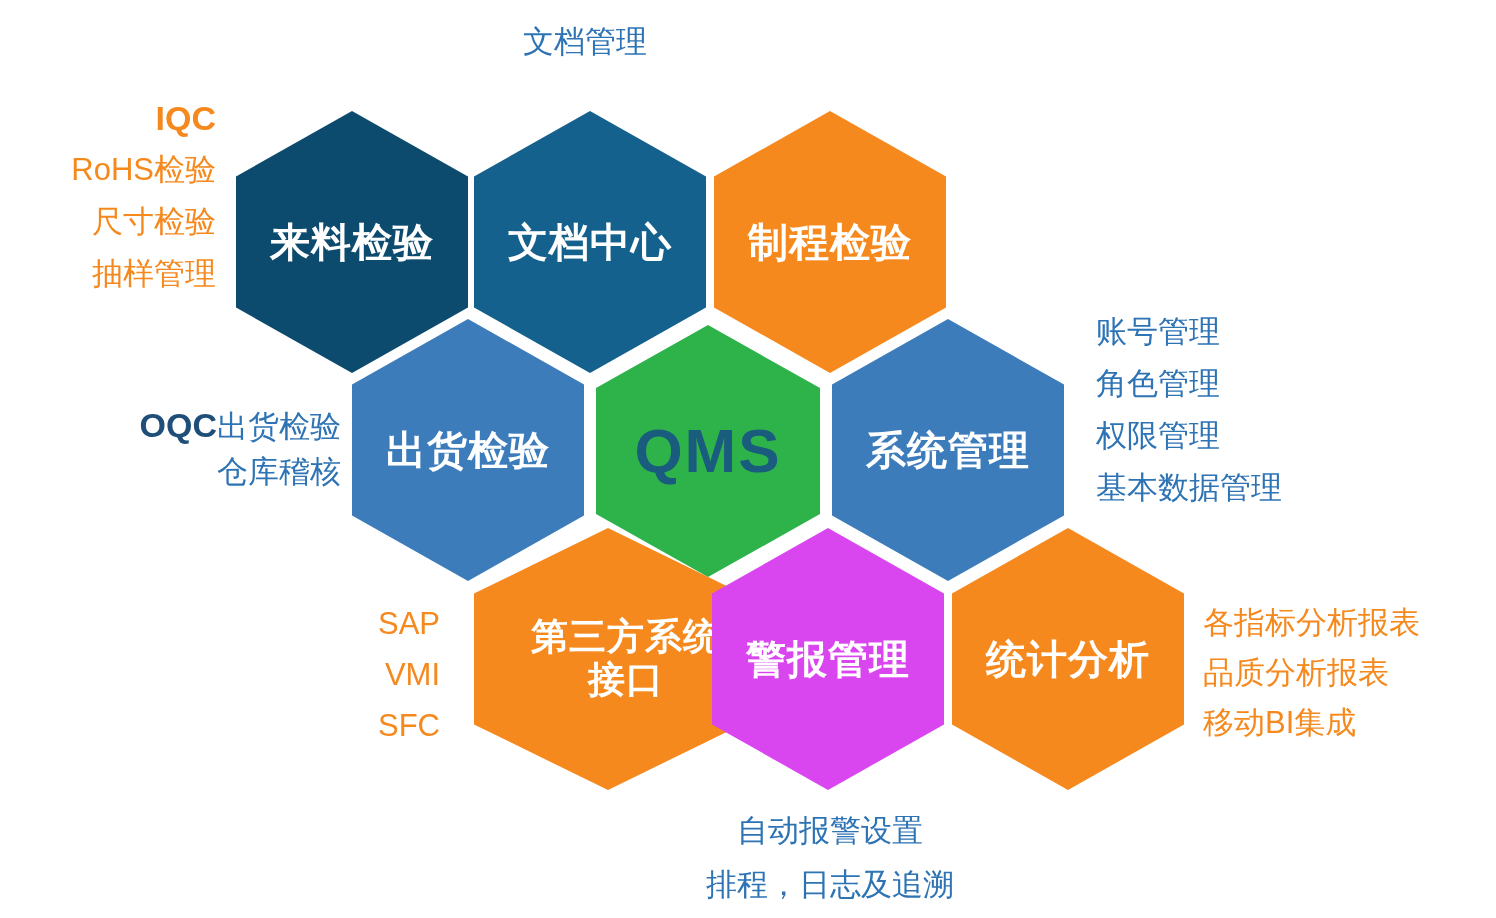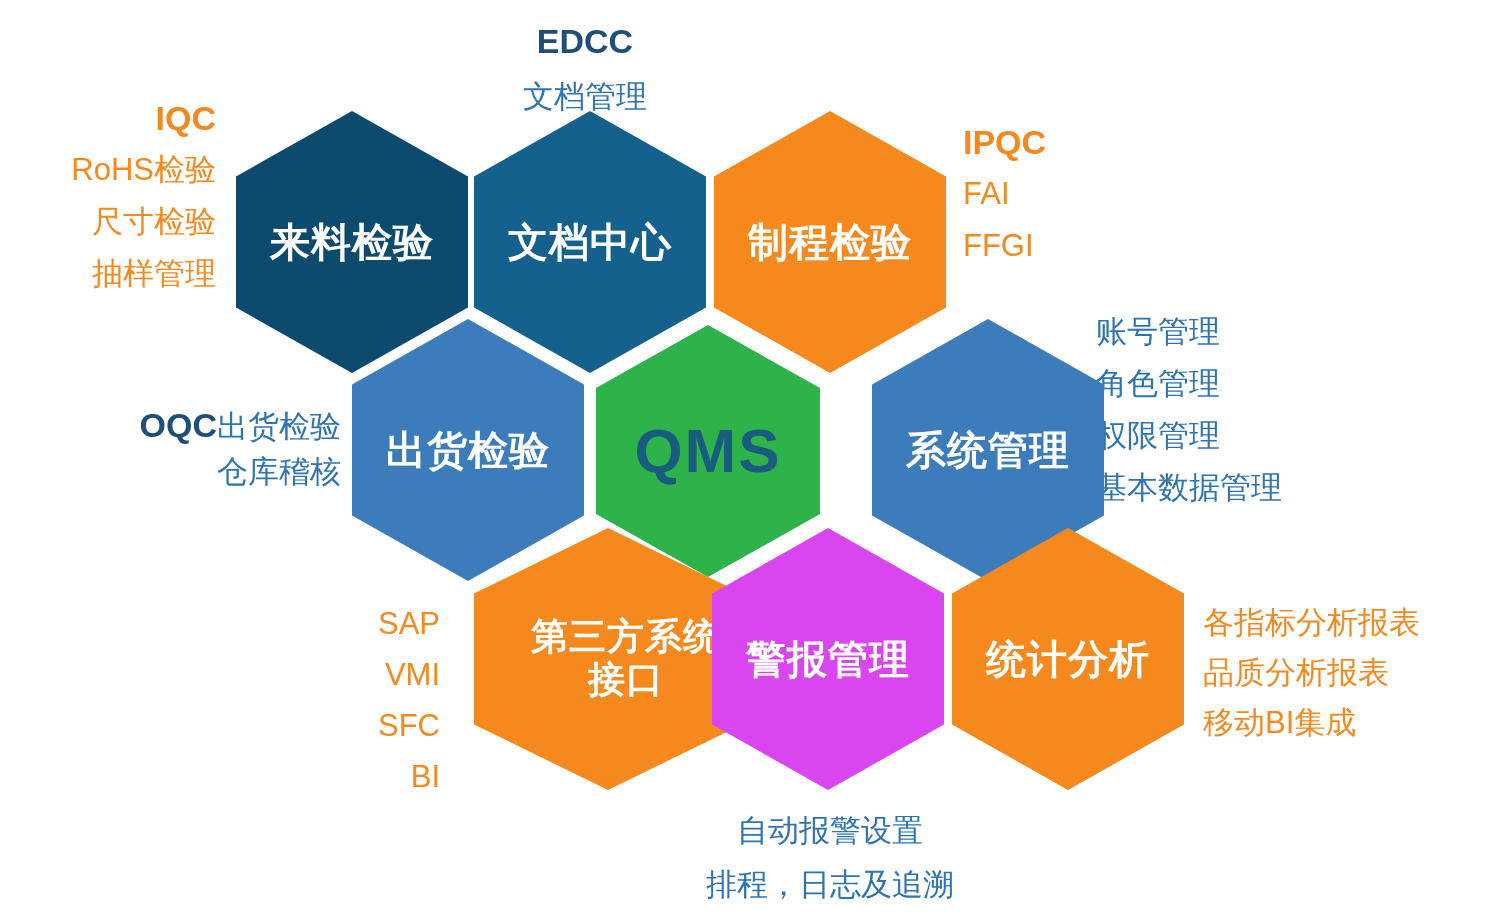--- a/index.html
+++ b/index.html
@@ -42,54 +42,47 @@
   .ann-thirdparty { left: 276px;  top: 598px; width: 164px; text-align: right; line-height: 51px; }
   .ann-alarm      { left: 628px;  top: 804px; width: 404px; text-align: center; line-height: 54px; }
   .ann-stats      { left: 1203px; top: 598px; width: 290px; text-align: left; line-height: 50px; }
 </style>
 </head>
 <body>
 
 <div class="canvas">
 
   <div class="ann ann-edcc">
-    <div class="ann-title navy">EDCC</div>
     <div class="blue">文档管理</div>
   </div>
 
   <div class="ann ann-iqc">
     <div class="ann-title orange">IQC</div>
     <div class="orange">RoHS检验</div>
     <div class="orange">尺寸检验</div>
     <div class="orange">抽样管理</div>
   </div>
 
-  <div class="ann ann-ipqc">
-    <div class="ann-title orange">IPQC</div>
-    <div class="orange">FAI</div>
-    <div class="orange">FFGI</div>
-  </div>
 
   <div class="ann ann-oqc">
     <div><span class="ann-title navy">OQC</span><span class="blue">出货检验</span></div>
     <div class="blue">仓库稽核</div>
   </div>
 
   <div class="ann ann-system">
     <div class="blue">账号管理</div>
     <div class="blue">角色管理</div>
     <div class="blue">权限管理</div>
     <div class="blue">基本数据管理</div>
   </div>
 
   <div class="ann ann-thirdparty">
     <div class="orange">SAP</div>
     <div class="orange">VMI</div>
     <div class="orange">SFC</div>
-    <div class="orange">BI</div>
   </div>
 
   <div class="ann ann-alarm">
     <div class="blue">自动报警设置</div>
     <div class="blue">排程，日志及追溯</div>
   </div>
 
   <div class="ann ann-stats">
     <div class="orange">各指标分析报表</div>
     <div class="orange">品质分析报表</div>
@@ -105,21 +98,21 @@
   <div class="hex hex-process" style="background: rgb(246, 137, 30);">
     <div class="hex-label">制程检验</div>
   </div>
 
   <div class="hex hex-shipping" style="background: rgb(61, 124, 187);">
     <div class="hex-label">出货检验</div>
   </div>
   <div class="hex hex-qms" style="background: rgb(46, 179, 75);">
     <div class="hex-label qms-label" style="color: rgb(26, 92, 125);">QMS</div>
   </div>
-  <div class="hex hex-system" style="background: rgb(61, 124, 187); margin-left: 40px;">
+  <div class="hex hex-system" style="background: rgb(61, 124, 187);">
     <div class="hex-label">系统管理</div>
   </div>
 
   <div class="hex hex-thirdparty" style="background: rgb(246, 137, 30);">
     <div class="hex-label small">
       <div>第三方系统</div>
       <div>接口</div>
     </div>
   </div>
   <div class="hex hex-alarm" style="background: #d946ef;">

